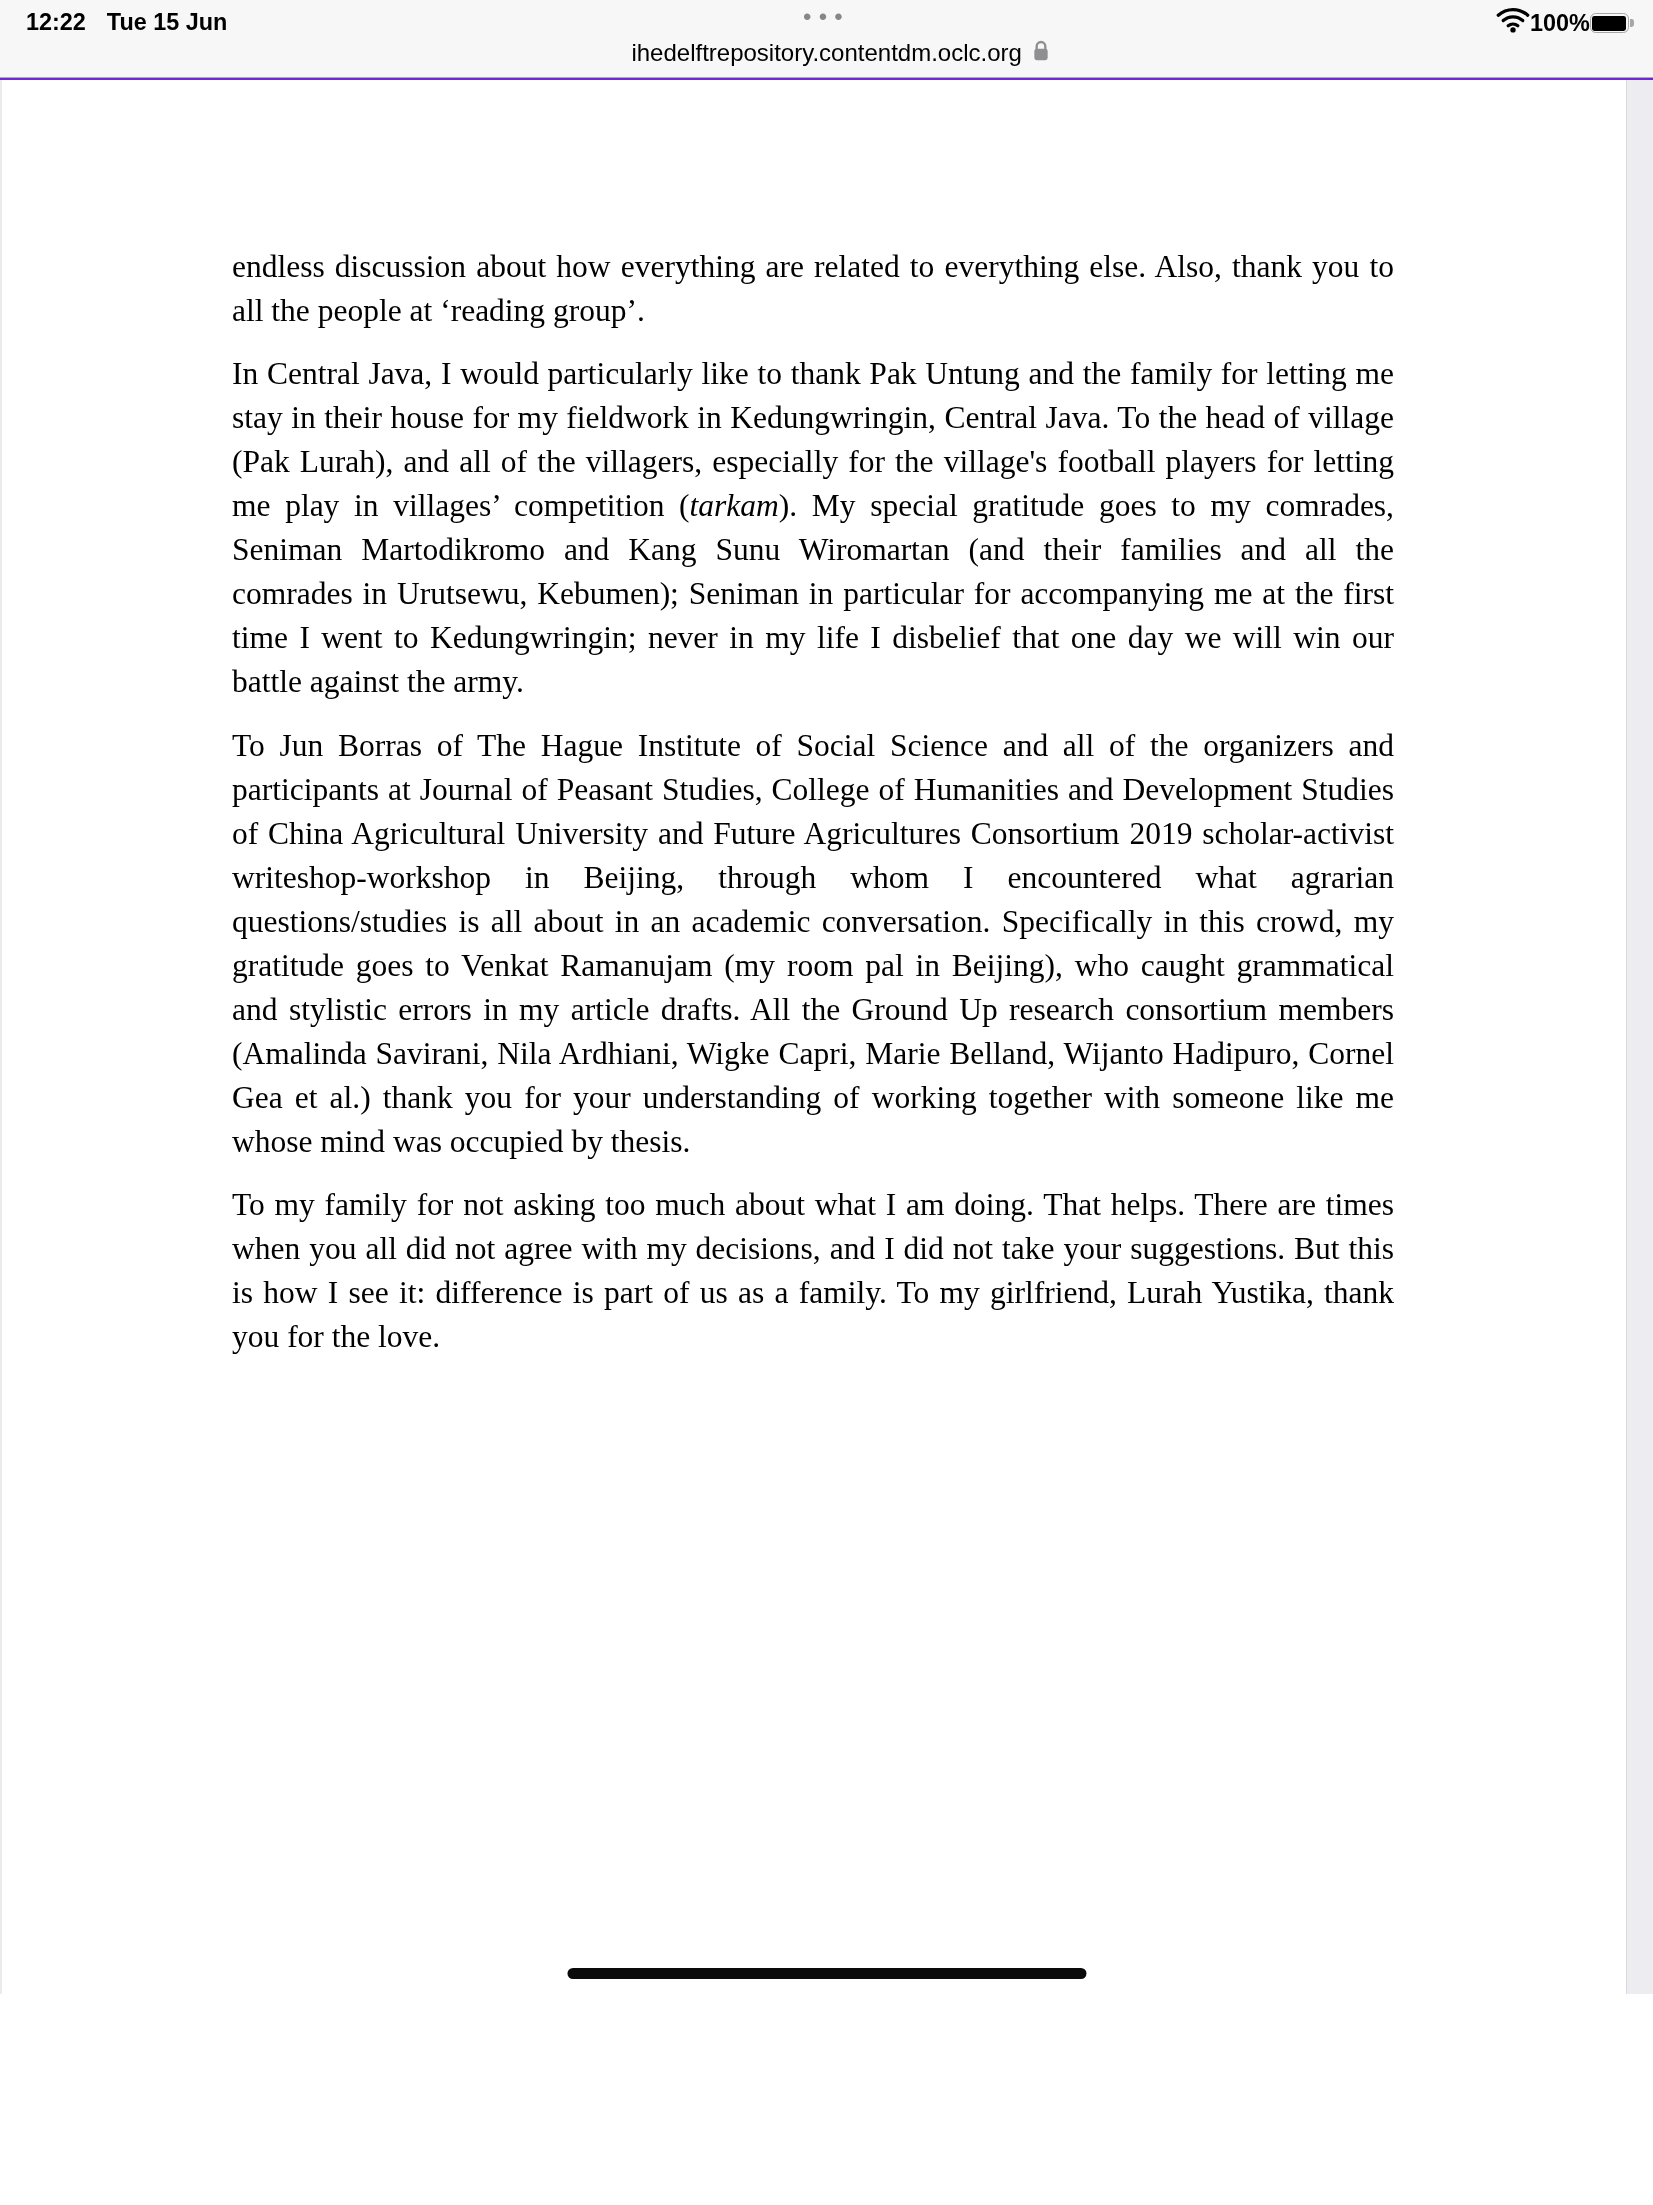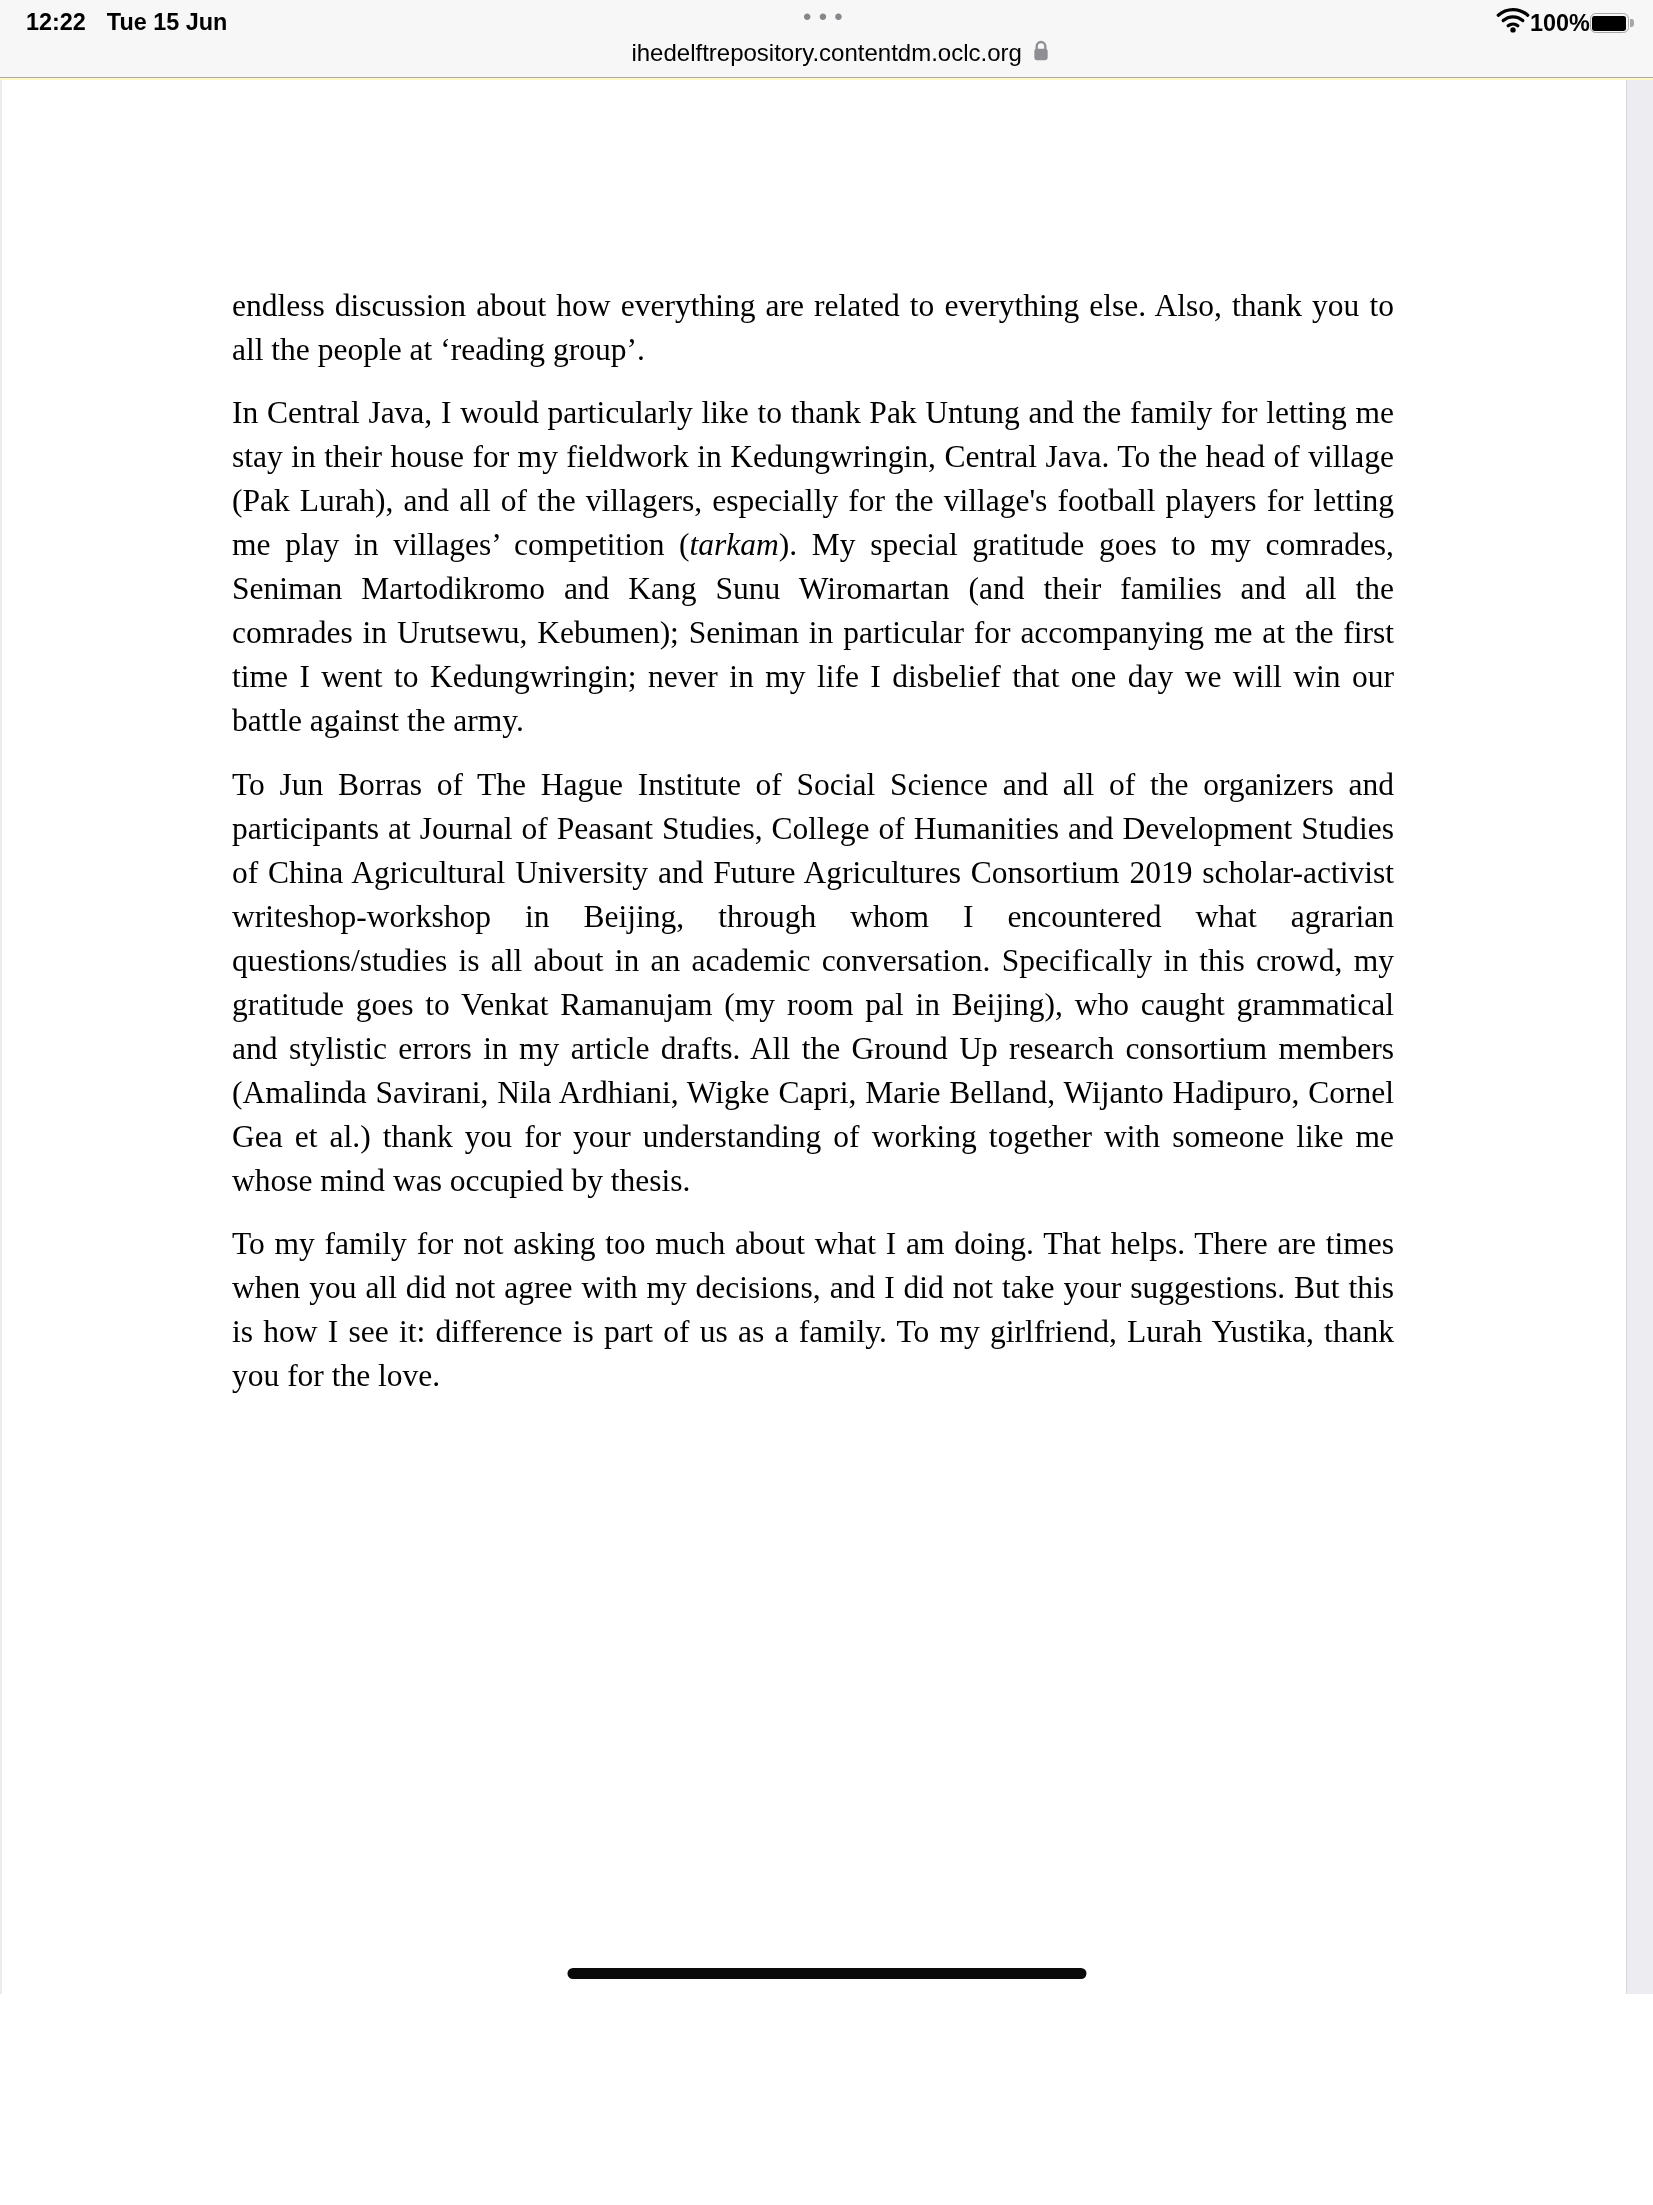--- a/index.html
+++ b/index.html
@@ -1,18 +1,18 @@
 <!DOCTYPE html>
 <html style="font-size:13px"><head>
 <meta charset="utf-8">
 <style>
   html,body { margin:0; padding:0; background:#ffffff; }
   .screen {
     position:relative; width:1653px; height:1994px; overflow:hidden;
-    background:#fef9c3; font-family:"Liberation Sans", sans-serif; color:#000;
+    background:#6d28d9; font-family:"Liberation Sans", sans-serif; color:#000;
   }
 
   
   .chrome {
     position:absolute; top:0; left:0; right:0; height:78px;
     background:#f7f7f8; border-bottom:1.6px solid #ababae; box-sizing:border-box;
     z-index:5;
   }
   .status-left {
     position:absolute; top:9px; left:26px; display:flex; gap:21px;
@@ -50,21 +50,21 @@
   }
   .edge-left {
     position:absolute; top:0; left:0; bottom:0; width:1.6px; background:#ebebee;
   }
   .gutter-right {
     position:absolute; top:0; right:0; bottom:0; width:27.4px;
     background:#ededf1; border-left:0.8px solid #d8d8dd; box-sizing:border-box;
   }
   .doc {
     position:absolute; left:232px; top:165px; width:1162px;
-    font-family:"Liberation Serif", serif; font-size:31.5px; line-height:44px; color:#000;margin-top:39px;
+    font-family:"Liberation Serif", serif; font-size:31.5px; line-height:44px; color:#000;
   }
   .doc p { margin:0 0 19.4px 0; text-align:justify; }
   .doc p:last-child { margin-bottom:0; }
   .doc em { font-style:italic; }
   .page-number {
     position:absolute; left:232px; top:2055px; width:1162px; text-align:right;
     font-family:"Liberation Serif", serif; font-size:32px; color:#000;
   }
 
   

